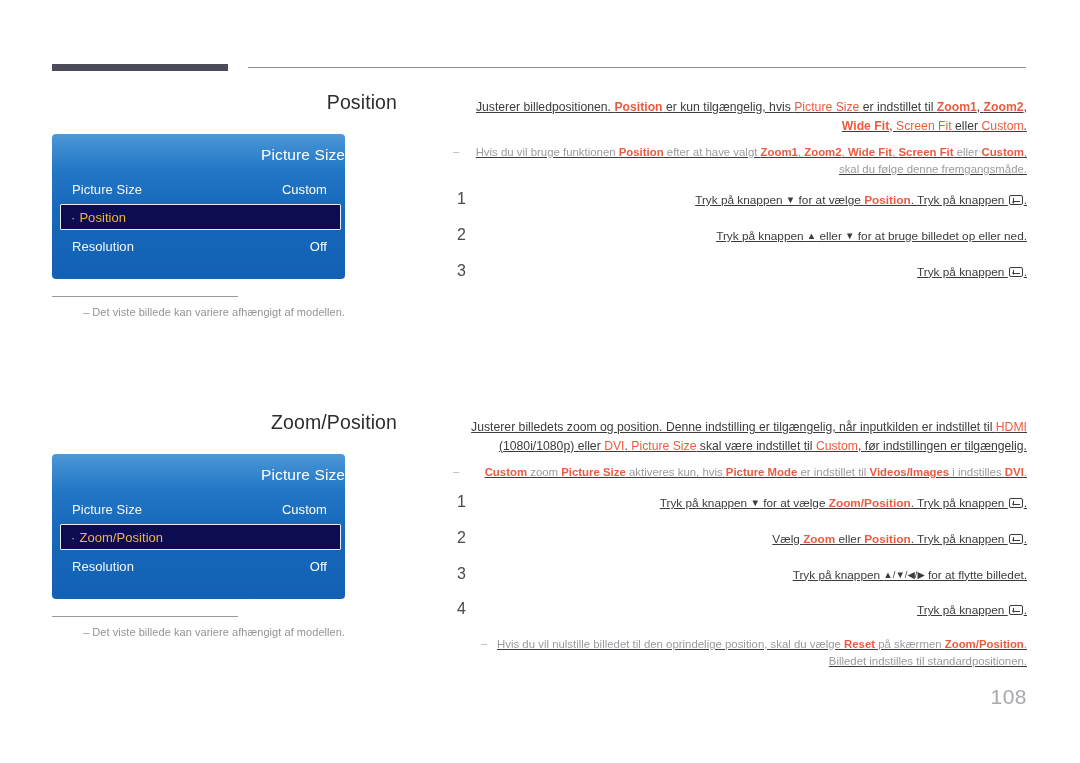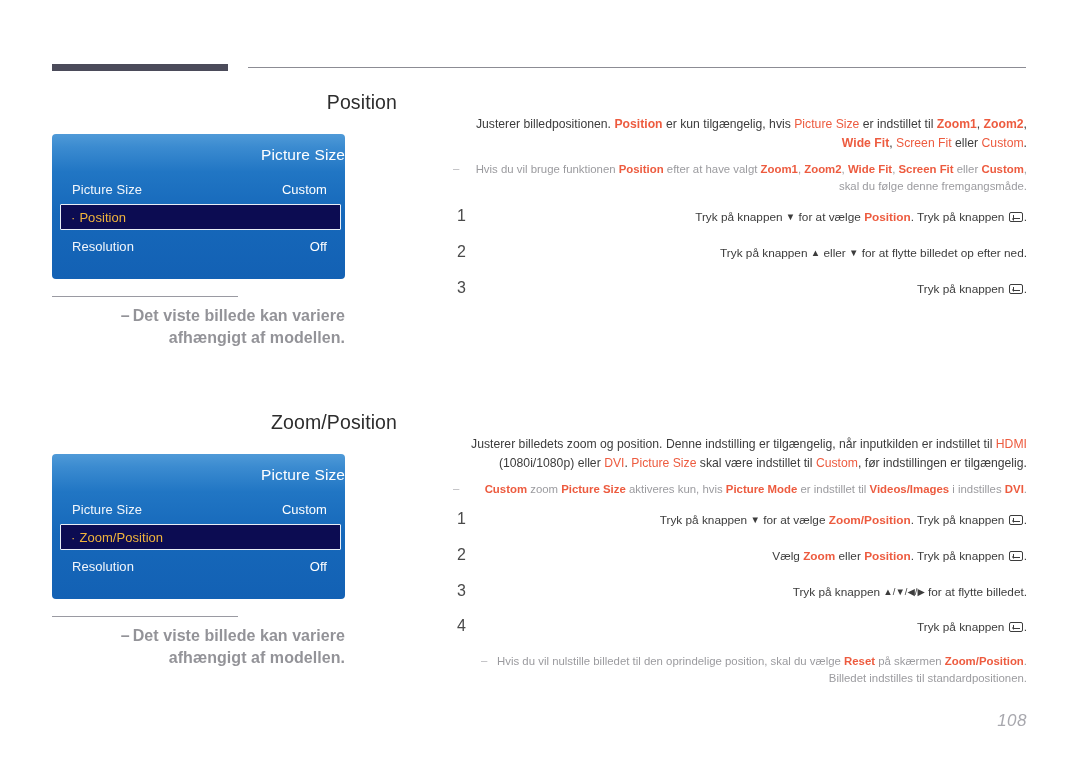--- a/index.html
+++ b/index.html
@@ -57,22 +57,23 @@
 
   .sec-left {
     position: absolute;
     left: 0;
     top: 0;
     width: 345px;
   }
   .sec-right {
     position: absolute;
     left: 401px;
-    top: 23px;
+    top: 6px;
     width: 574px;
+    text-decoration: underline;
   }
 
   
   .sec-title {
     font-size: 19.5px;
     font-weight: normal;
     color: #2d2d2d;
     letter-spacing: 0.1px;
     margin: 0 0 21px 0;
     line-height: 1.1;
@@ -136,25 +137,24 @@
     margin-top: 17px;
     width: 293px;
   }
   .osd-caption .capline {
     width: 186px;
     height: 1px;
     background: #9a9aa2;
     margin-bottom: 8px;
   }
   .osd-caption .captext {
-    font-size: 16px;
+    font-size: 11px;
     color: #939398;
     line-height: 1.35;
     letter-spacing: 0.05px;
-    font-weight: bold;
   }
   .osd-caption .captext .dash { margin-right: 3px; }
 
   
   .body-para {
     font-size: 12.2px;
     line-height: 1.52;
     color: #3c3c3c;
     margin: 0 0 9px 0;
     letter-spacing: 0.01px;
@@ -240,25 +240,24 @@
     border-top: 2.2px solid transparent;
     border-bottom: 2.2px solid transparent;
     border-right: 2.6px solid #3c3c3c;
   }
   .arrow { font-size: 9.5px; vertical-align: 1px; letter-spacing: 0; }
 
   
   .page-num {
     position: absolute;
     right: 53px;
-    bottom: 32px;
-    font-size: 17px;
+    bottom: 54px;
+    font-size: 21px;
     color: #a8a8ae;
     letter-spacing: 0.5px;
-    font-style: italic;
   }
 </style>
 </head>
 <body>
 
 <div class="page">
 
   <div class="top-rule">
     <div class="bar-thick"></div>
     <div class="bar-thin"></div>
@@ -299,21 +298,21 @@
     <div class="sec-right">
       <p class="body-para"><span>Justerer billedpositionen. </span><span class="hl-b">Position</span><span> er kun tilgængelig, hvis </span><span class="hl">Picture Size</span><span> er indstillet til </span><span class="hl-b">Zoom1</span><span>, </span><span class="hl-b">Zoom2</span><span>, </span><span class="hl-b">Wide Fit</span><span>, </span><span class="hl">Screen Fit</span><span> eller </span><span class="hl">Custom</span><span>.</span></p>
 
       <p class="note"><span class="ndash">–</span><span>Hvis du vil bruge funktionen </span><span class="hl-b">Position</span><span> efter at have valgt </span><span class="hl-b">Zoom1</span><span>, </span><span class="hl-b">Zoom2</span><span>, </span><span class="hl-b">Wide Fit</span><span>, </span><span class="hl-b">Screen Fit</span><span> eller </span><span class="hl-b">Custom</span><span>, skal du følge denne fremgangsmåde.</span></p>
 
       <ol class="steps">
         <li class="step">
           <span class="num">1</span><span>Tryk på knappen </span><span class="arrow">▼</span><span> for at vælge </span><span class="hl-b">Position</span><span>. Tryk på knappen </span><span class="key-enter"></span><span>.</span>
         </li>
         <li class="step">
-          <span class="num">2</span><span>Tryk på knappen </span><span class="arrow">▲</span><span> eller </span><span class="arrow">▼</span><span> for at flytte billedet op efter ned.</span>
+          <span class="num">2</span><span>Tryk på knappen </span><span class="arrow">▲</span><span> eller </span><span class="arrow">▼</span><span> for at bruge billedet op eller ned.</span>
         </li>
         <li class="step">
           <span class="num">3</span><span>Tryk på knappen </span><span class="key-enter"></span><span>.</span>
         </li>
       </ol>
     </div>
   </div>
 
   <div class="section" id="section-zoomposition">
 

